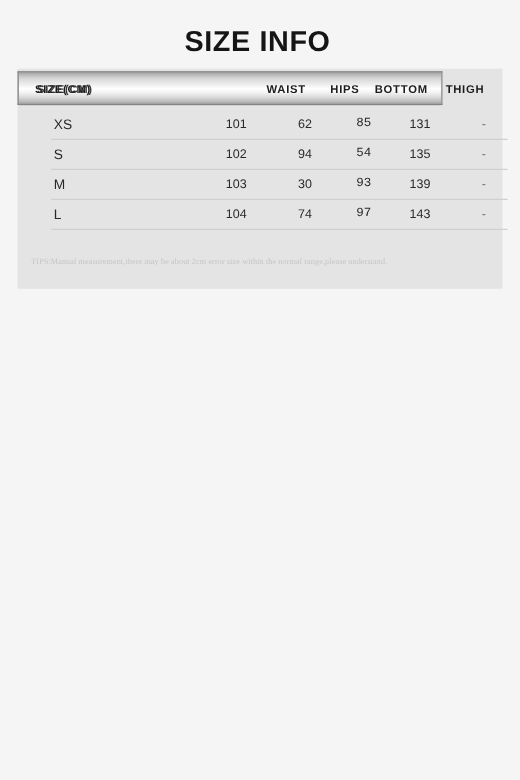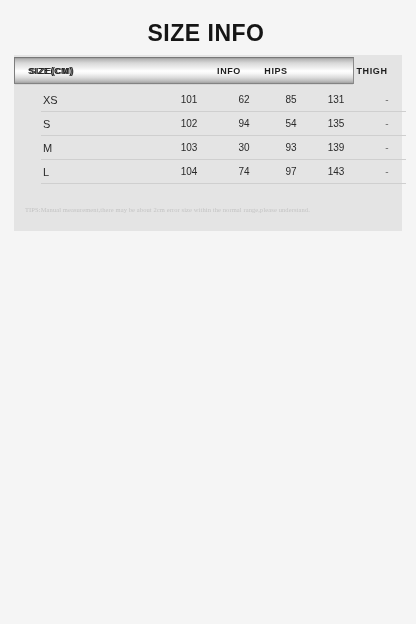--- a/index.html
+++ b/index.html
@@ -138,21 +138,21 @@
     left: 13px;
     font-size: 11px;
     text-align: left;
   }
   .cell-num {
     text-align: right;
     transform: translateX(-50%);
   }
   .c-length { left: 159px; }
   .c-waist  { left: 214px; }
-  .c-hips   { left: 261px; }
+  .c-hips   { left: 261px; font-family: Liberation Mono, monospace; }
   .c-bottom { left: 306px; }
   .c-thigh  { left: 357px; color: #6f6f6f; }
 
   
   .tips {
     position: absolute;
     left: 11px;
     top: 150px;
     width: 366px;
     font-family: "Liberation Serif", serif;
@@ -168,22 +168,23 @@
 
 <div class="page-title">SIZE INFO</div>
 
 <div class="size-panel">
 
   <div class="table-header">
     <div class="hdr-cell hdr-size">
       <span>SIZE(CM)</span>
       <span class="ghost">SIZE(CM)</span>
     </div>
-    <div class="hdr-cell hdr-centered hdr-waist">INFO</div>
+    <div class="hdr-cell hdr-centered hdr-waist">WAIST</div>
     <div class="hdr-cell hdr-centered hdr-hips">HIPS</div>
+    <div class="hdr-cell hdr-centered hdr-bottom">BOTTOM</div>
     <div class="hdr-cell hdr-centered hdr-thigh">THIGH</div>
   </div>
 
   <div class="table-body">
 
     <div class="trow">
       <div class="cell cell-size">XS</div>
       <div class="cell cell-num c-length">101</div>
       <div class="cell cell-num c-waist">62</div>
       <div class="cell cell-num c-hips">85</div>

